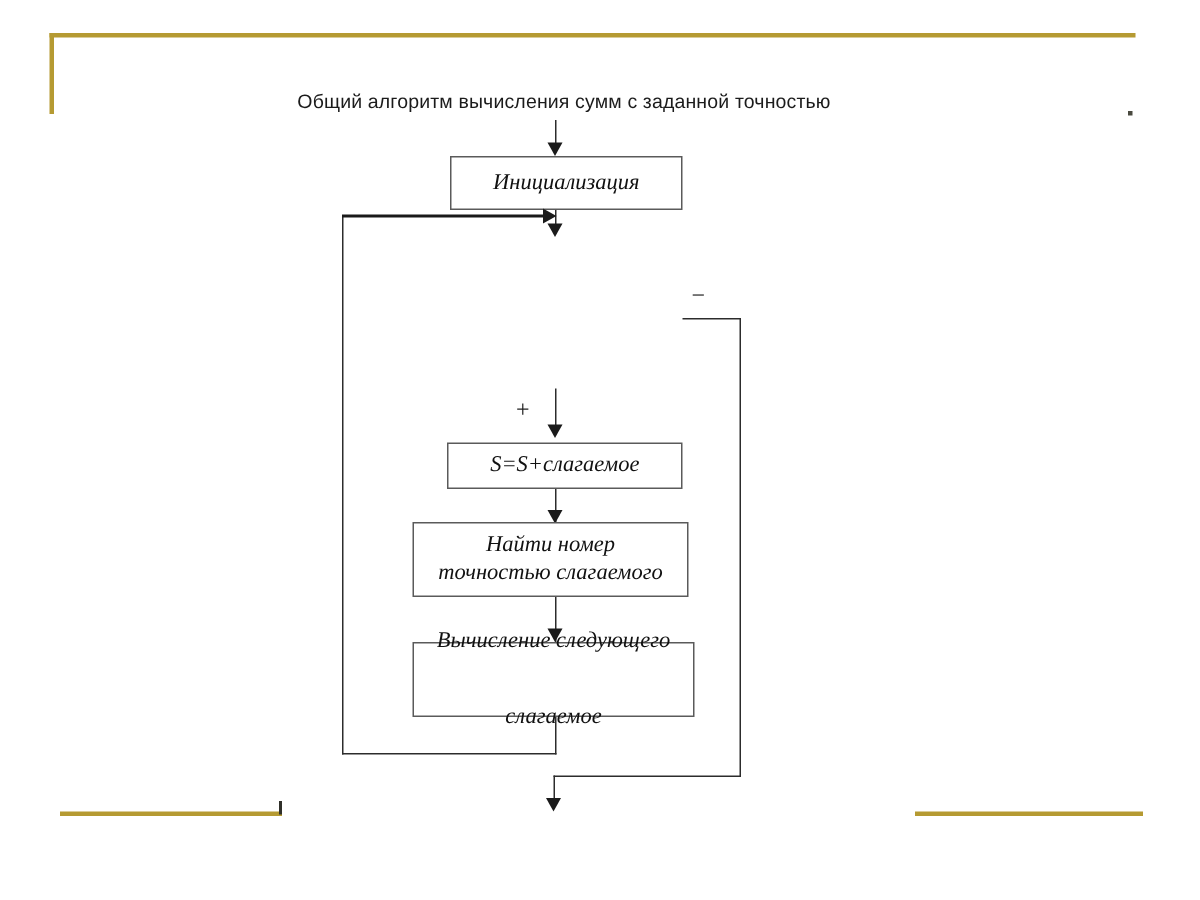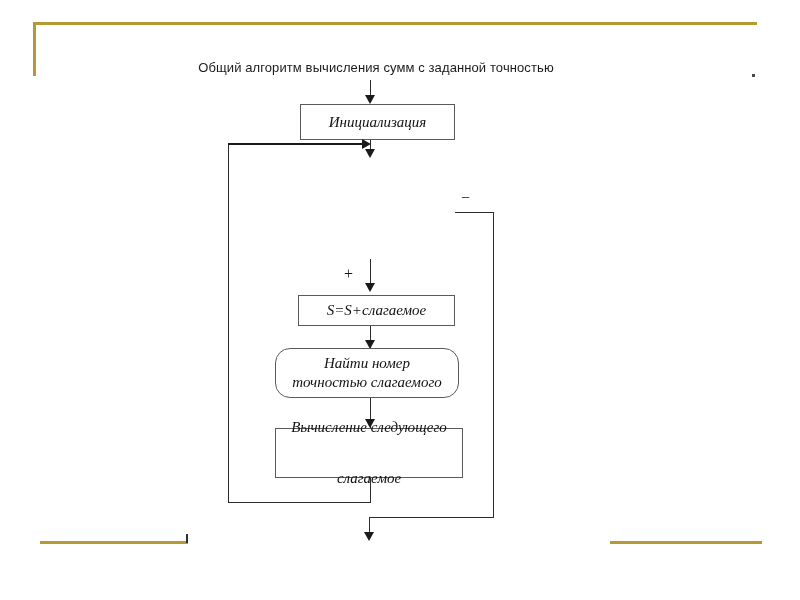--- a/index.html
+++ b/index.html
@@ -161,21 +161,21 @@
   <div class="edge-v" style="left:370px; top:259px; height:27px;"></div>
   <div class="arrow-down" style="left:365px; top:283px;"></div>
 
   <div class="node" style="left:298px; top:295px; width:157px; height:31px;font-family:Liberation Serif, serif;">
     <span class="txt">S=S+слагаемое</span>
   </div>
 
   <div class="edge-v" style="left:370px; top:326px; height:22px;"></div>
   <div class="arrow-down" style="left:365px; top:340px;"></div>
 
-  <div class="node" style="left:275px; top:348px; width:184px; height:50px; flex-direction:column;border-radius:15px;">
+  <div class="node" style="left:275px; top:348px; width:184px; height:50px; flex-direction:column;">
     <span class="txt">Найти номер</span>
     <span class="txt">точностью слагаемого</span>
   </div>
 
   <div class="edge-v" style="left:370px; top:398px; height:30px;"></div>
   <div class="arrow-down" style="left:365px; top:419px;"></div>
 
   <div class="node" style="left:275px; top:428px; width:188px; height:50px; flex-direction:column;gap:32px;">
     <span class="txt">Вычисление следующего</span>
     <span class="txt">слагаемое</span>

